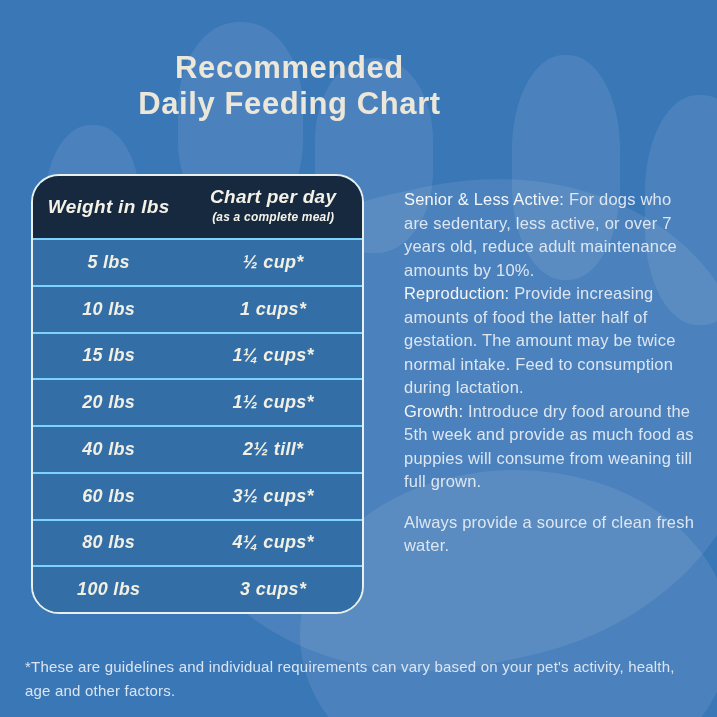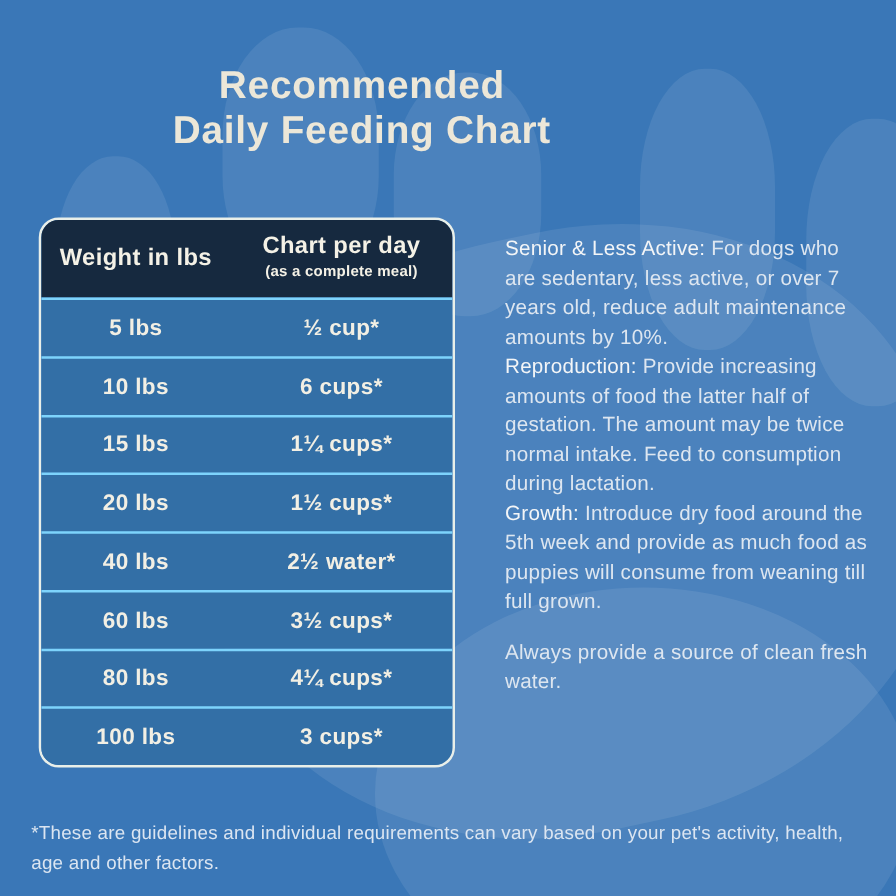--- a/index.html
+++ b/index.html
@@ -24,22 +24,22 @@
 
   
   .title{
     position:absolute;left:0;top:50px;width:579px;text-align:center;
     color:#ece7d8;font-weight:bold;font-size:31px;line-height:36px;letter-spacing:0.6px;
   }
 
   
   .ftable{
     position:absolute;left:31px;top:174px;width:333px;height:440px;
-    border:2px solid #e9efe9;border-radius:16px;overflow:hidden;
-    display:flex;flex-direction:column;box-sizing:border-box;
+    border:2px solid #e9efe9;border-radius:28px;overflow:hidden;
+    display:flex;flex-direction:column;box-sizing:border-box;font-style:italic;
   }
   .thead{
     background:#16293f;height:62px;flex:0 0 62px;display:flex;align-items:center;
     color:#f4f1e6;
   }
   .th{text-align:center;}
   .th-weight{width:46%;font-weight:bold;font-size:19px;letter-spacing:0.3px;}
   .th-cups{width:54%;font-weight:bold;font-size:19px;letter-spacing:0.3px;line-height:19px;}
   .th-sub{display:block;font-size:12px;font-weight:bold;letter-spacing:0.2px;margin-top:2px;}
   .trows{flex:1;display:flex;flex-direction:column;}
@@ -94,33 +94,33 @@
         <span class="th-sub">(as a complete meal)</span>
       </div>
     </div>
     <div class="trows">
         <div class="trow">
           <div class="cell c1">5 lbs</div>
           <div class="cell c2">½ cup*</div>
         </div>
         <div class="trow">
           <div class="cell c1">10 lbs</div>
-          <div class="cell c2">6 cups*</div>
+          <div class="cell c2">1 cups*</div>
         </div>
         <div class="trow">
           <div class="cell c1">15 lbs</div>
           <div class="cell c2">1¼ cups*</div>
         </div>
         <div class="trow">
           <div class="cell c1">20 lbs</div>
           <div class="cell c2">1½ cups*</div>
         </div>
         <div class="trow">
           <div class="cell c1">40 lbs</div>
-          <div class="cell c2">2½ water*</div>
+          <div class="cell c2">2½ till*</div>
         </div>
         <div class="trow">
           <div class="cell c1">60 lbs</div>
           <div class="cell c2">3½ cups*</div>
         </div>
         <div class="trow">
           <div class="cell c1">80 lbs</div>
           <div class="cell c2">4¼ cups*</div>
         </div>
         <div class="trow">

